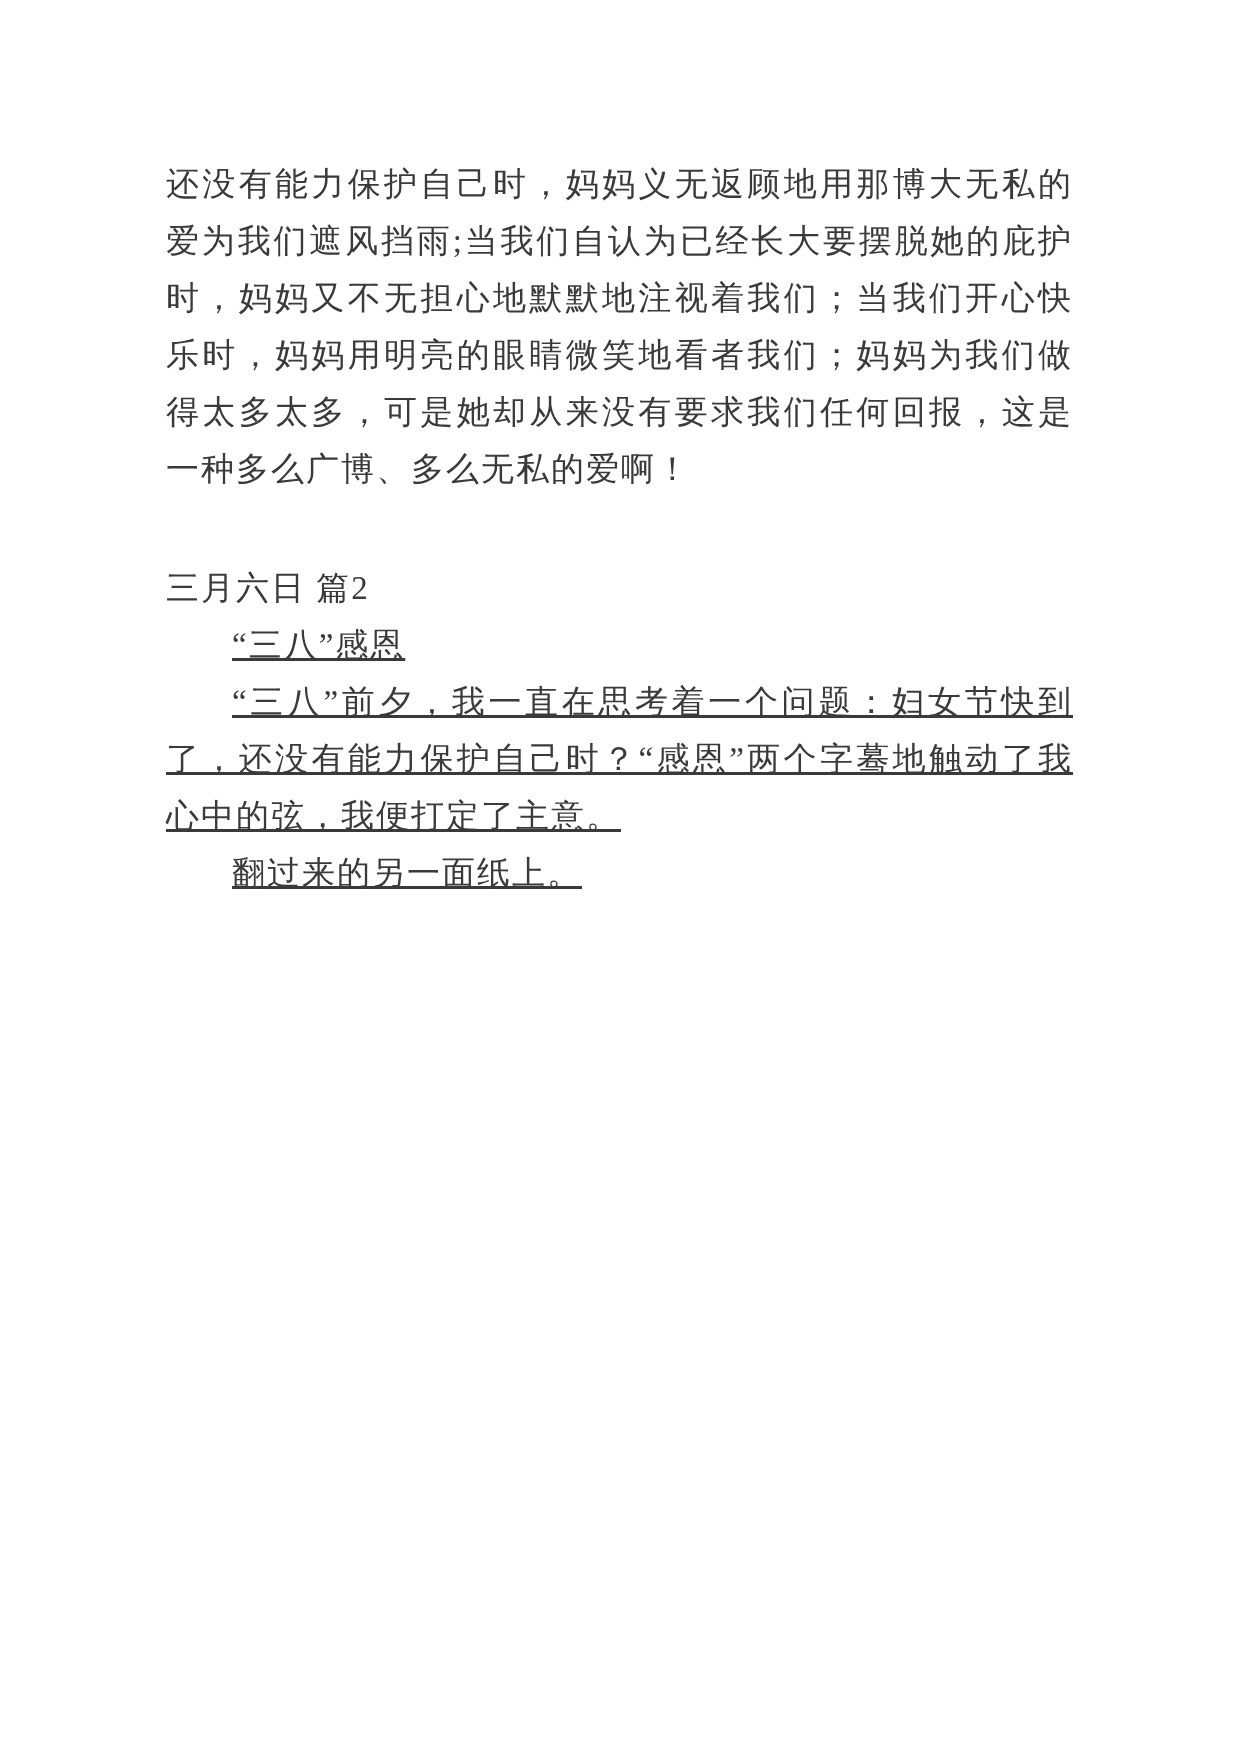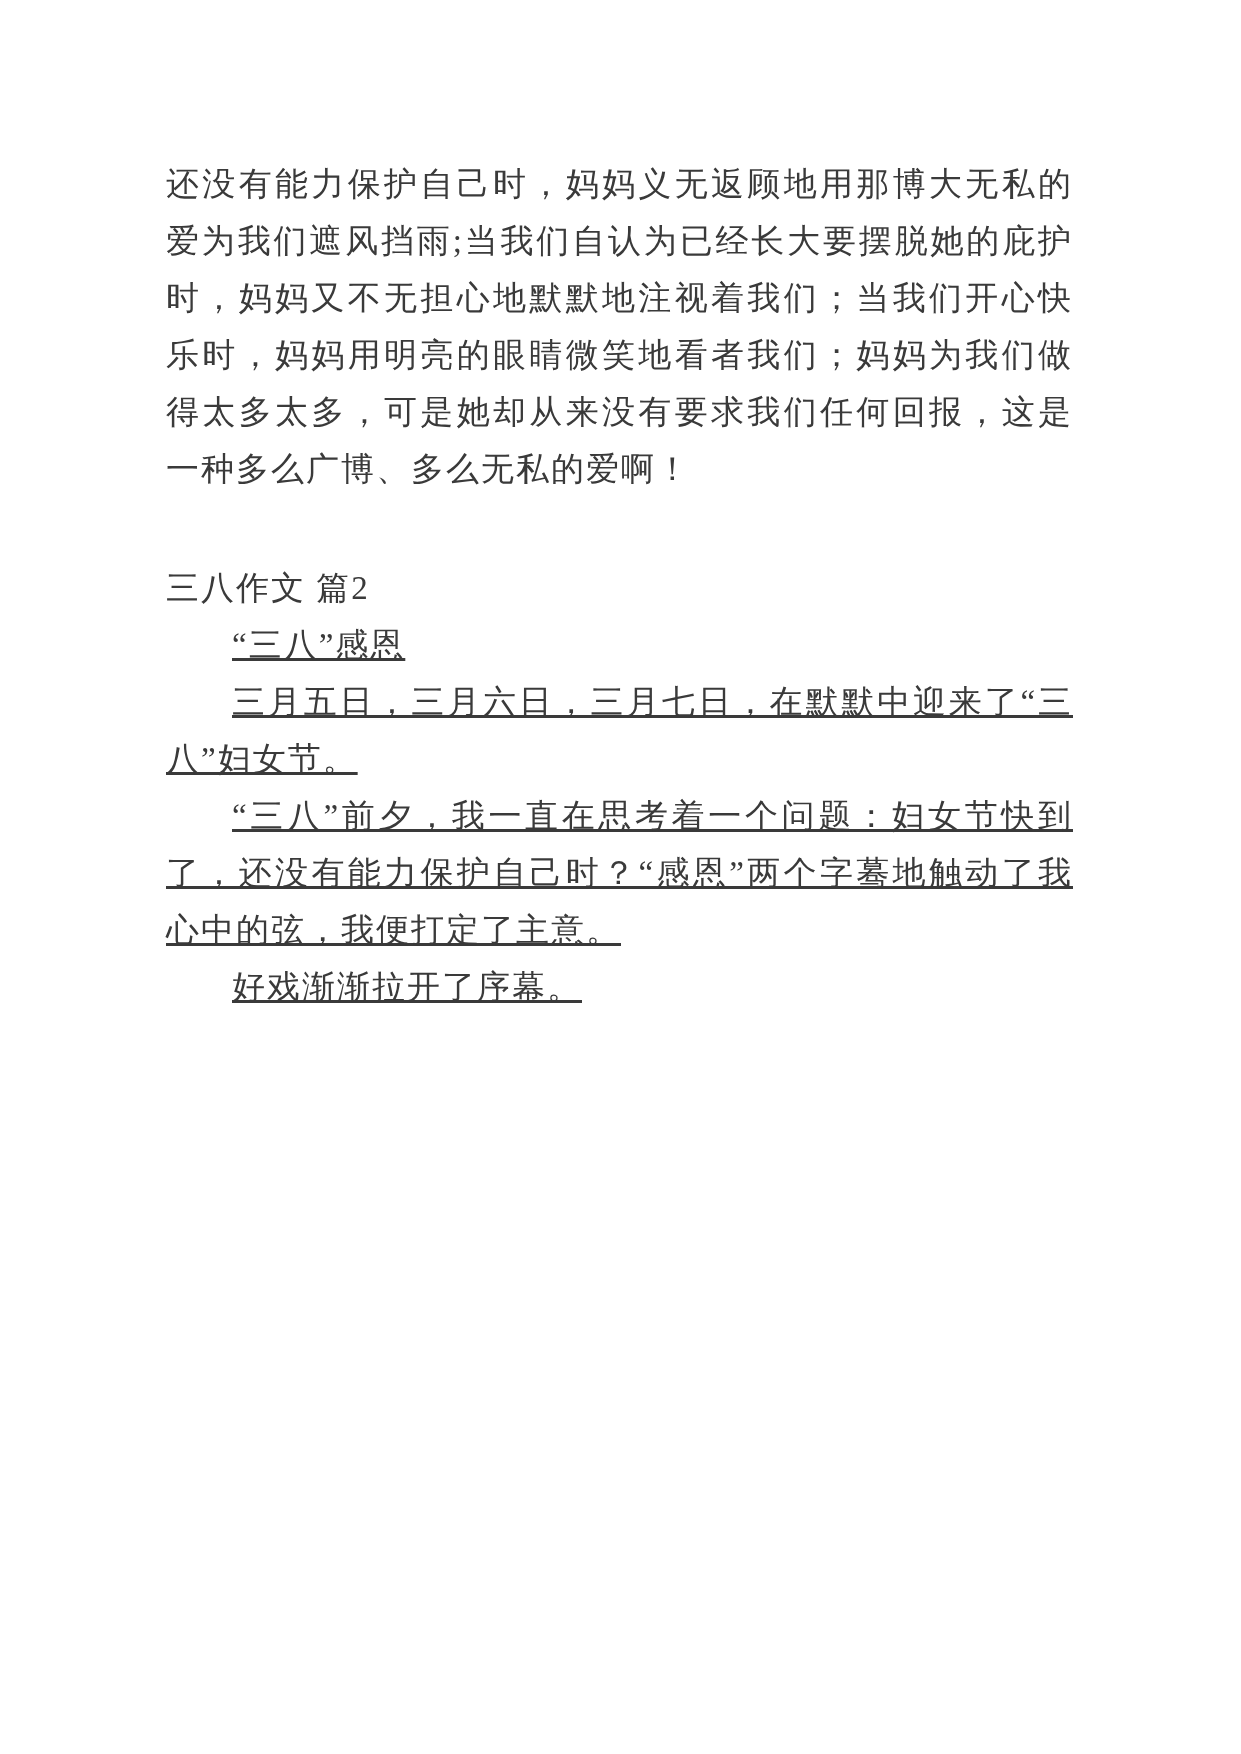--- a/index.html
+++ b/index.html
@@ -41,19 +41,18 @@
   p.gap {
     margin-top: 62px;
   }
 </style>
 </head>
 <body>
 
 <div class="page">
   <div class="content">
       <p class="para">还没有能力保护自己时，妈妈义无返顾地用那博大无私的爱为我们遮风挡雨;当我们自认为已经长大要摆脱她的庇护时，妈妈又不无担心地默默地注视着我们；当我们开心快乐时，妈妈用明亮的眼睛微笑地看者我们；妈妈为我们做得太多太多，可是她却从来没有要求我们任何回报，这是一种多么广博、多么无私的爱啊！</p>
-      <p class="para gap">三八作文 篇2</p>
+      <p class="para gap">三月六日 篇2</p>
       <p class="para indent">“三八”感恩</p>
-      <p class="para indent">三月五日，三月六日，三月七日，在默默中迎来了“三八”妇女节。</p>
       <p class="para indent">“三八”前夕，我一直在思考着一个问题：妇女节快到了，还没有能力保护自己时？“感恩”两个字蓦地触动了我心中的弦，我便打定了主意。</p>
-      <p class="para indent">好戏渐渐拉开了序幕。</p>
+      <p class="para indent">翻过来的另一面纸上。</p>
     </div>
 </div>
 
 </body></html>

